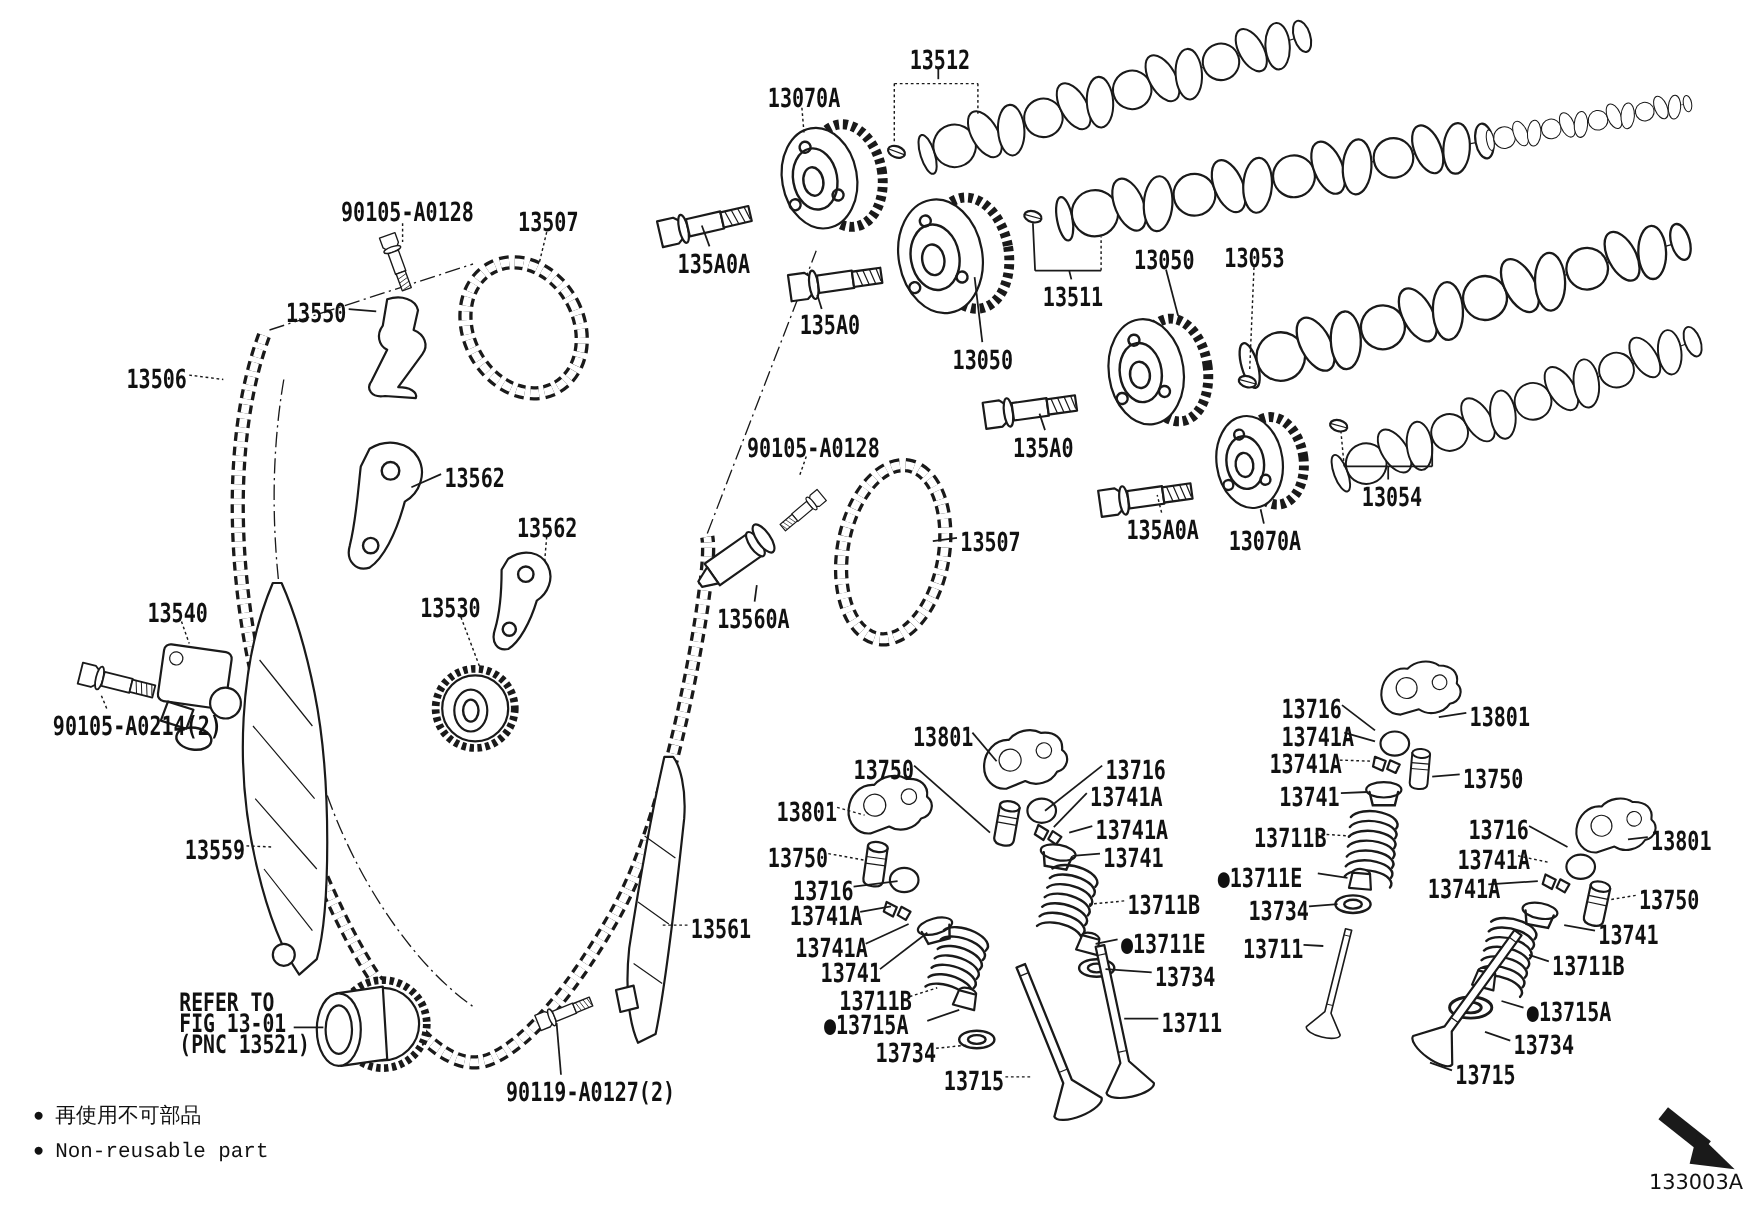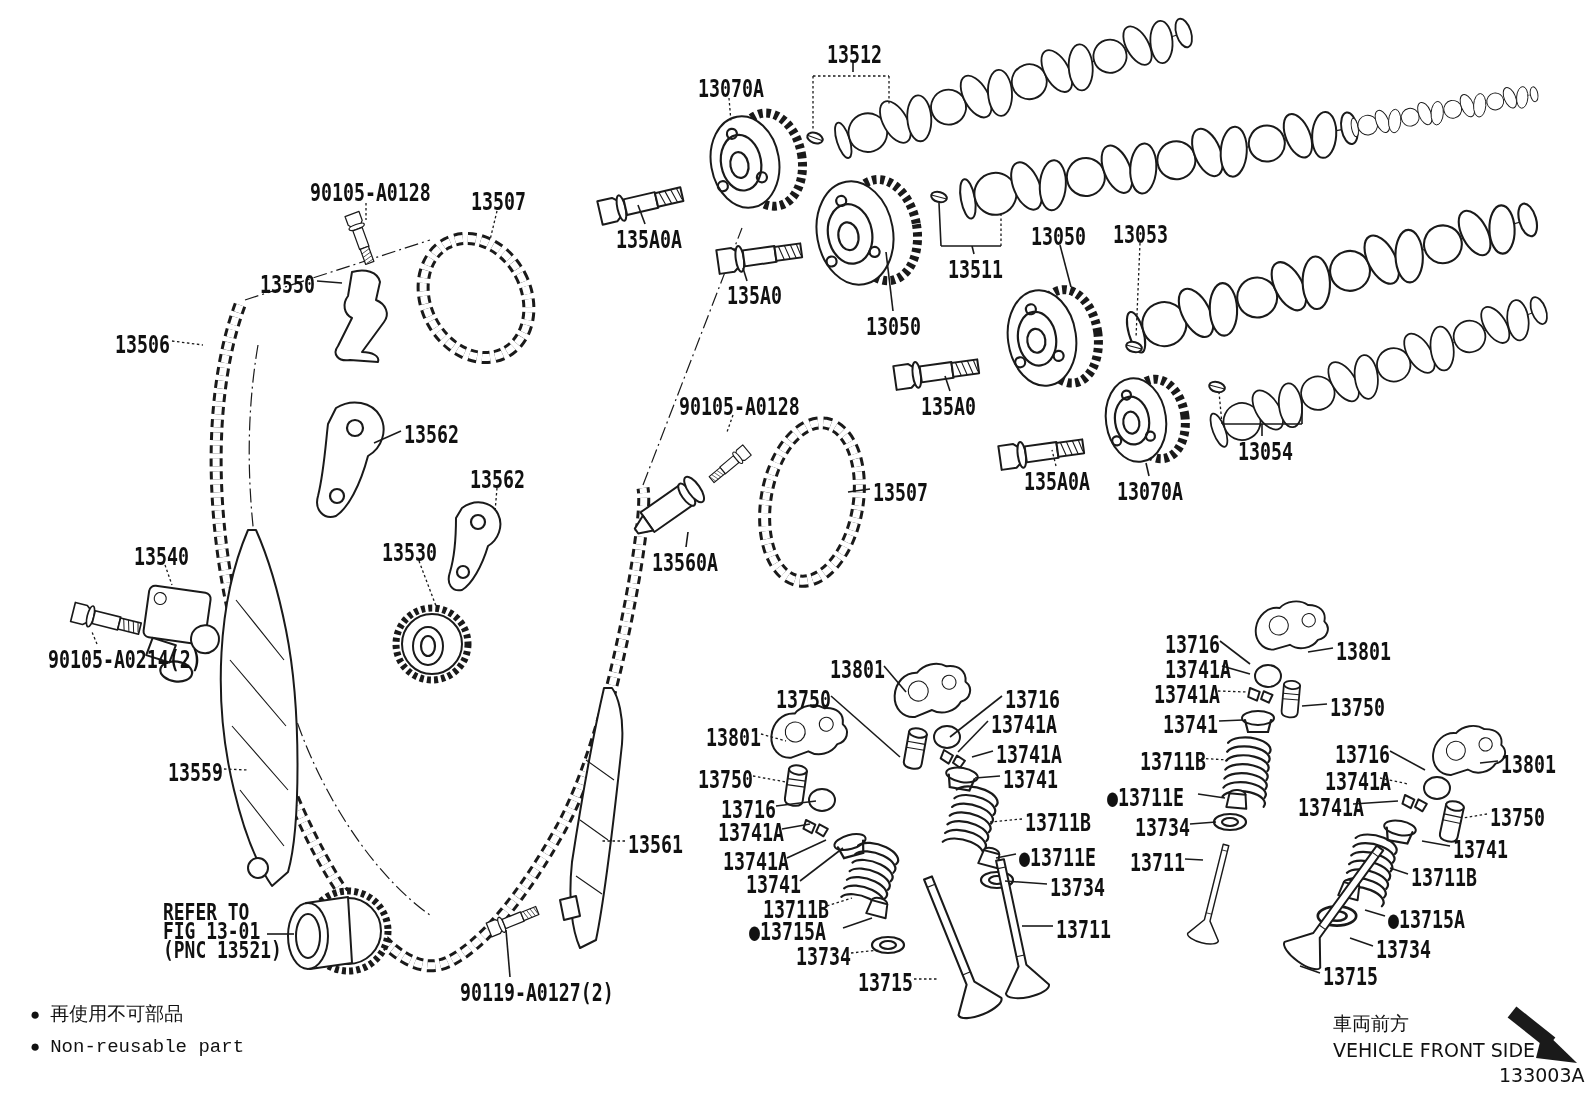--- a/index.html
+++ b/index.html
@@ -471,20 +471,16 @@
 
 <div class="legend">
   <div class="row">
     <span class="bullet">●</span><span>再使用不可部品</span>
   </div>
   <div class="row">
     <span class="bullet">●</span><span>Non-reusable part</span>
   </div>
 </div>
 
-<div class="front">
-  <div>車両前方</div>
-  <div>VEHICLE FRONT SIDE</div>
+
+<div class="code">133003A</div>
+
 </div>
 
-<div class="code">133003A</div>
-
-</div>
-
 </body></html>

